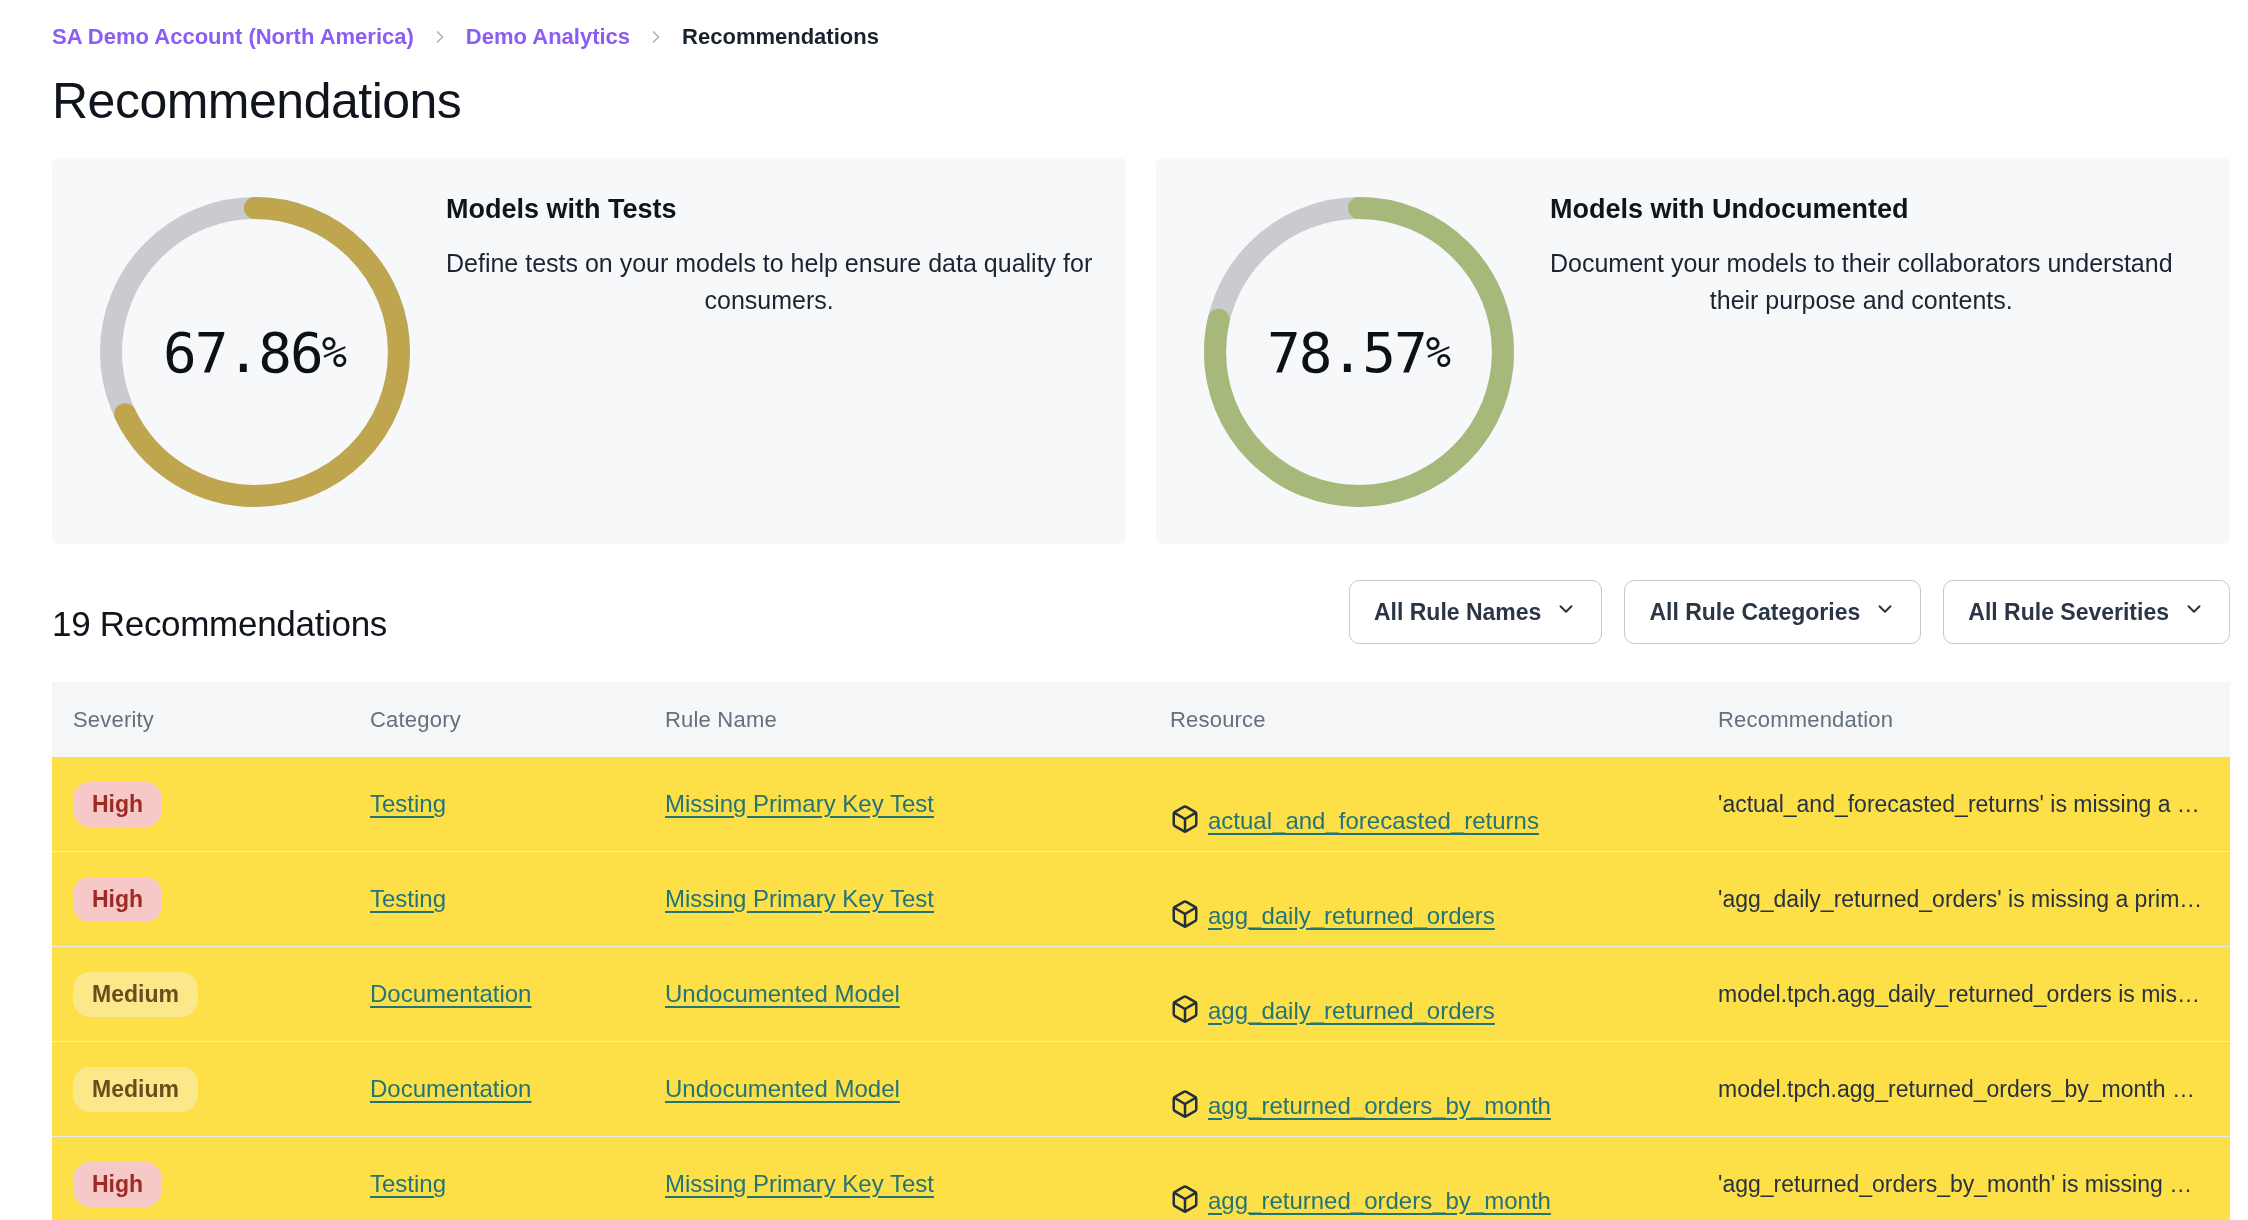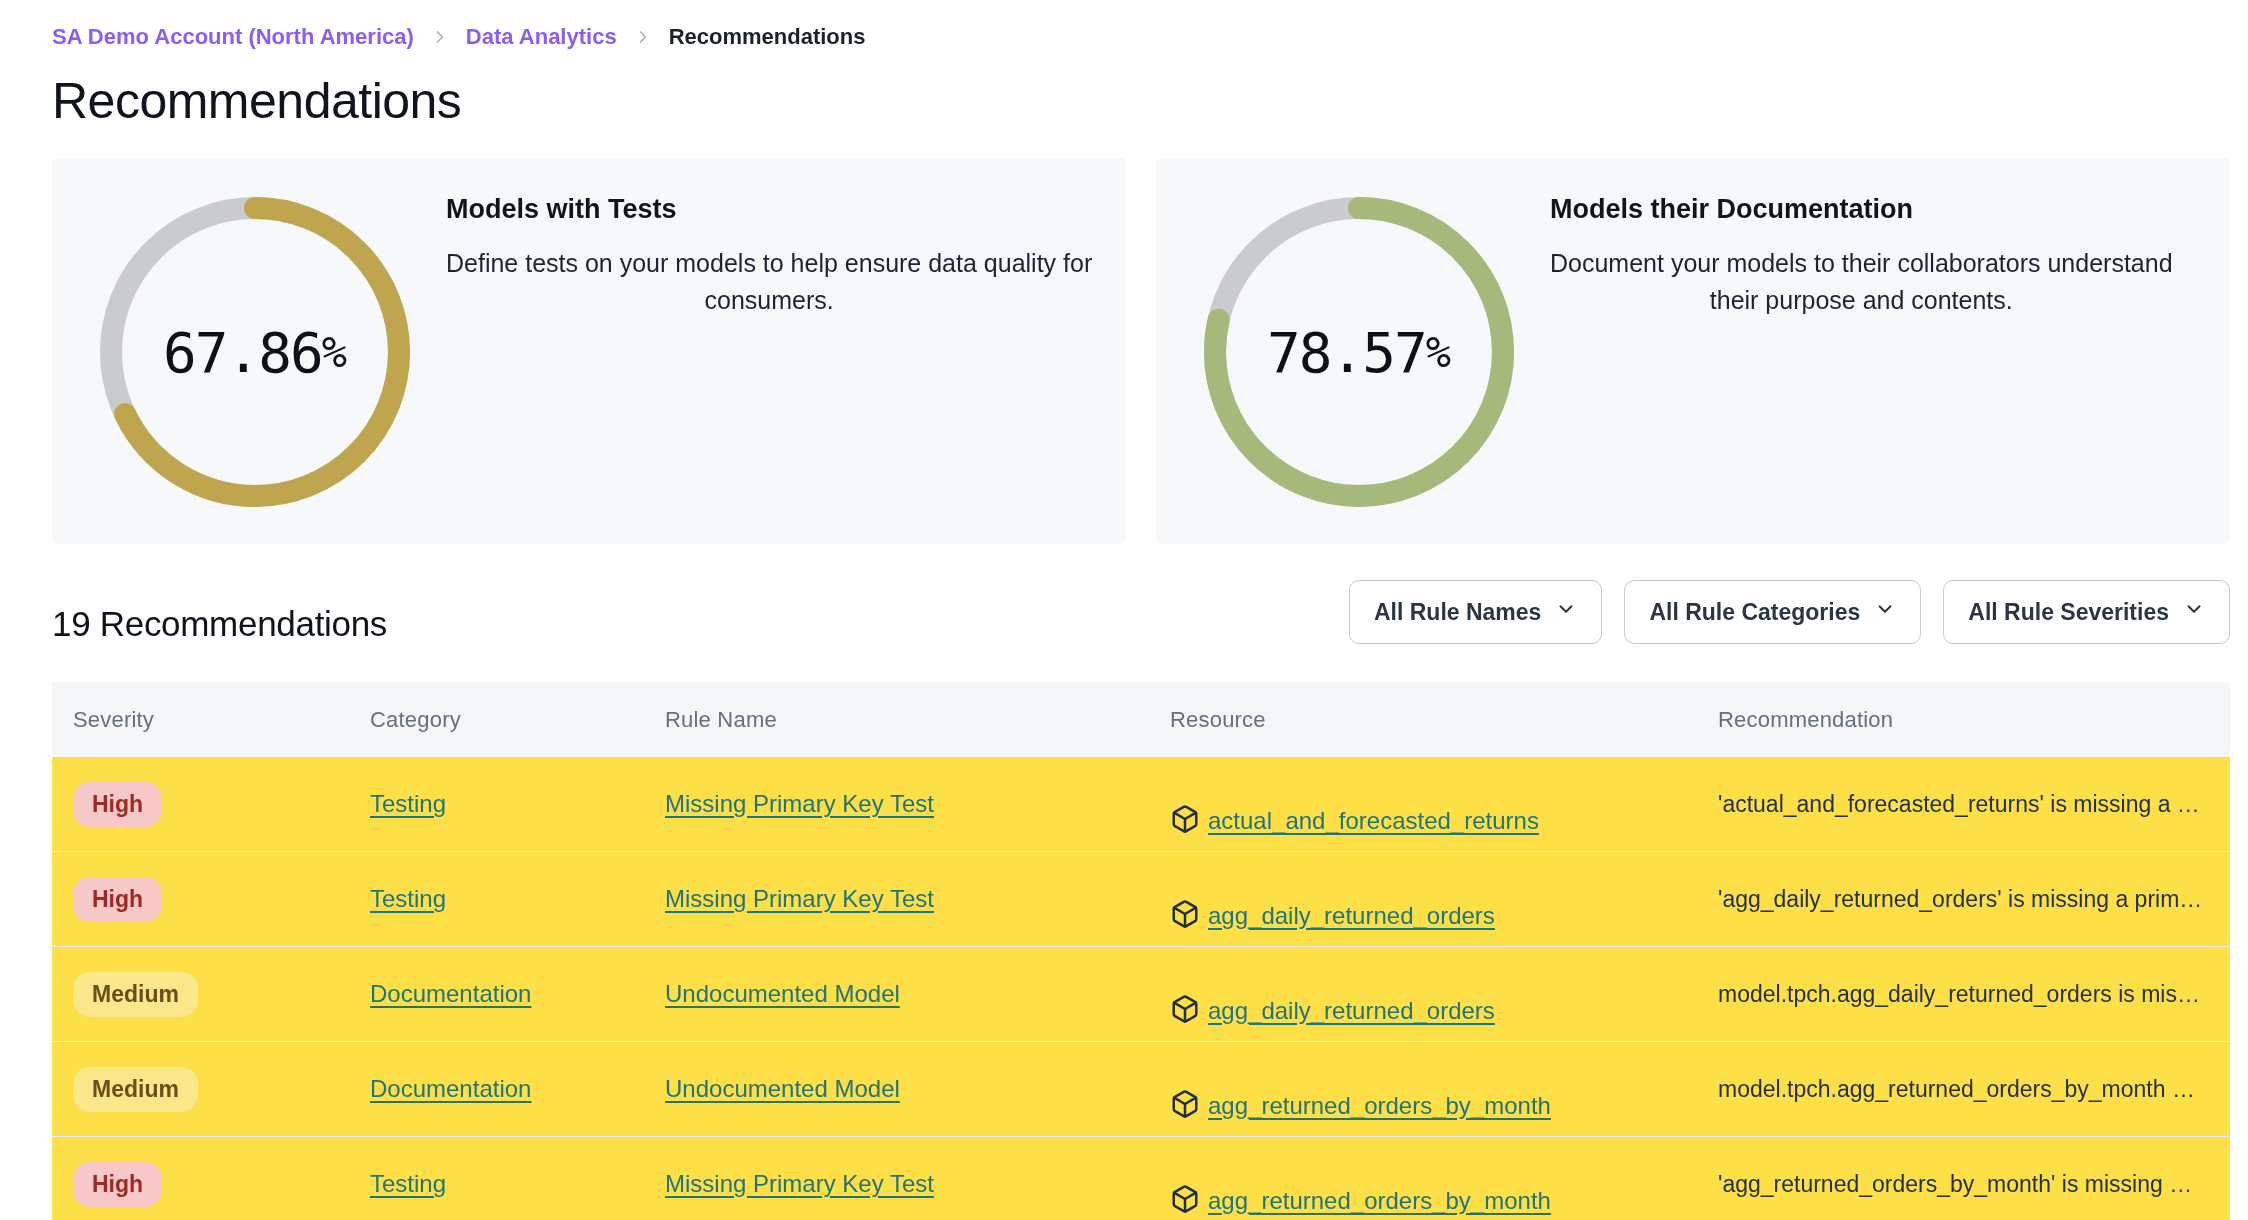--- a/index.html
+++ b/index.html
@@ -70,21 +70,21 @@
 
 <div class="page">
 
   <nav class="breadcrumb">
     <a href="#" class="crumb">SA Demo Account (North America)</a>
     <span class="crumb-sep">
       <svg width="20" height="20" viewBox="0 0 24 24" fill="none" stroke="#aab2bd" stroke-width="2" stroke-linecap="round" stroke-linejoin="round">
           <polyline points="9 6 15 12 9 18"></polyline>
         </svg>
     </span>
-    <a href="#" class="crumb">Data Analytics</a>
+    <a href="#" class="crumb">Demo Analytics</a>
     <span class="crumb-sep">
       <svg width="20" height="20" viewBox="0 0 24 24" fill="none" stroke="#aab2bd" stroke-width="2" stroke-linecap="round" stroke-linejoin="round">
           <polyline points="9 6 15 12 9 18"></polyline>
         </svg>
     </span>
     <span class="crumb current">Recommendations</span>
   </nav>
 
   <h1 class="page-title">Recommendations</h1>
 
@@ -115,21 +115,21 @@
         <svg width="310" height="310" viewBox="0 0 310 310">
           <circle class="track" cx="155" cy="155" r="144" fill="none" stroke="#c9cbce" stroke-width="22"></circle>
           <circle class="arc" cx="155" cy="155" r="144" fill="none" stroke="#a6b97b" stroke-width="22" stroke-linecap="round" transform="rotate(-90 155 155)" stroke-dasharray="710.8846122025441 904.7786842338604"></circle>
         </svg>
         <div class="donut-label">
           <span class="pct-num">78.57</span>
             <span class="pct-sign">%</span>
         </div>
       </div>
       <div class="card-text">
-        <div class="card-title">Models their Documentation</div>
+        <div class="card-title">Models with Undocumented</div>
         <div class="card-desc">
           <span>Document your models to their collaborators understand</span>
           <span>their purpose and contents.</span>
         </div>
       </div>
     </div>
 
   </div>
 
   <div class="list-header">

